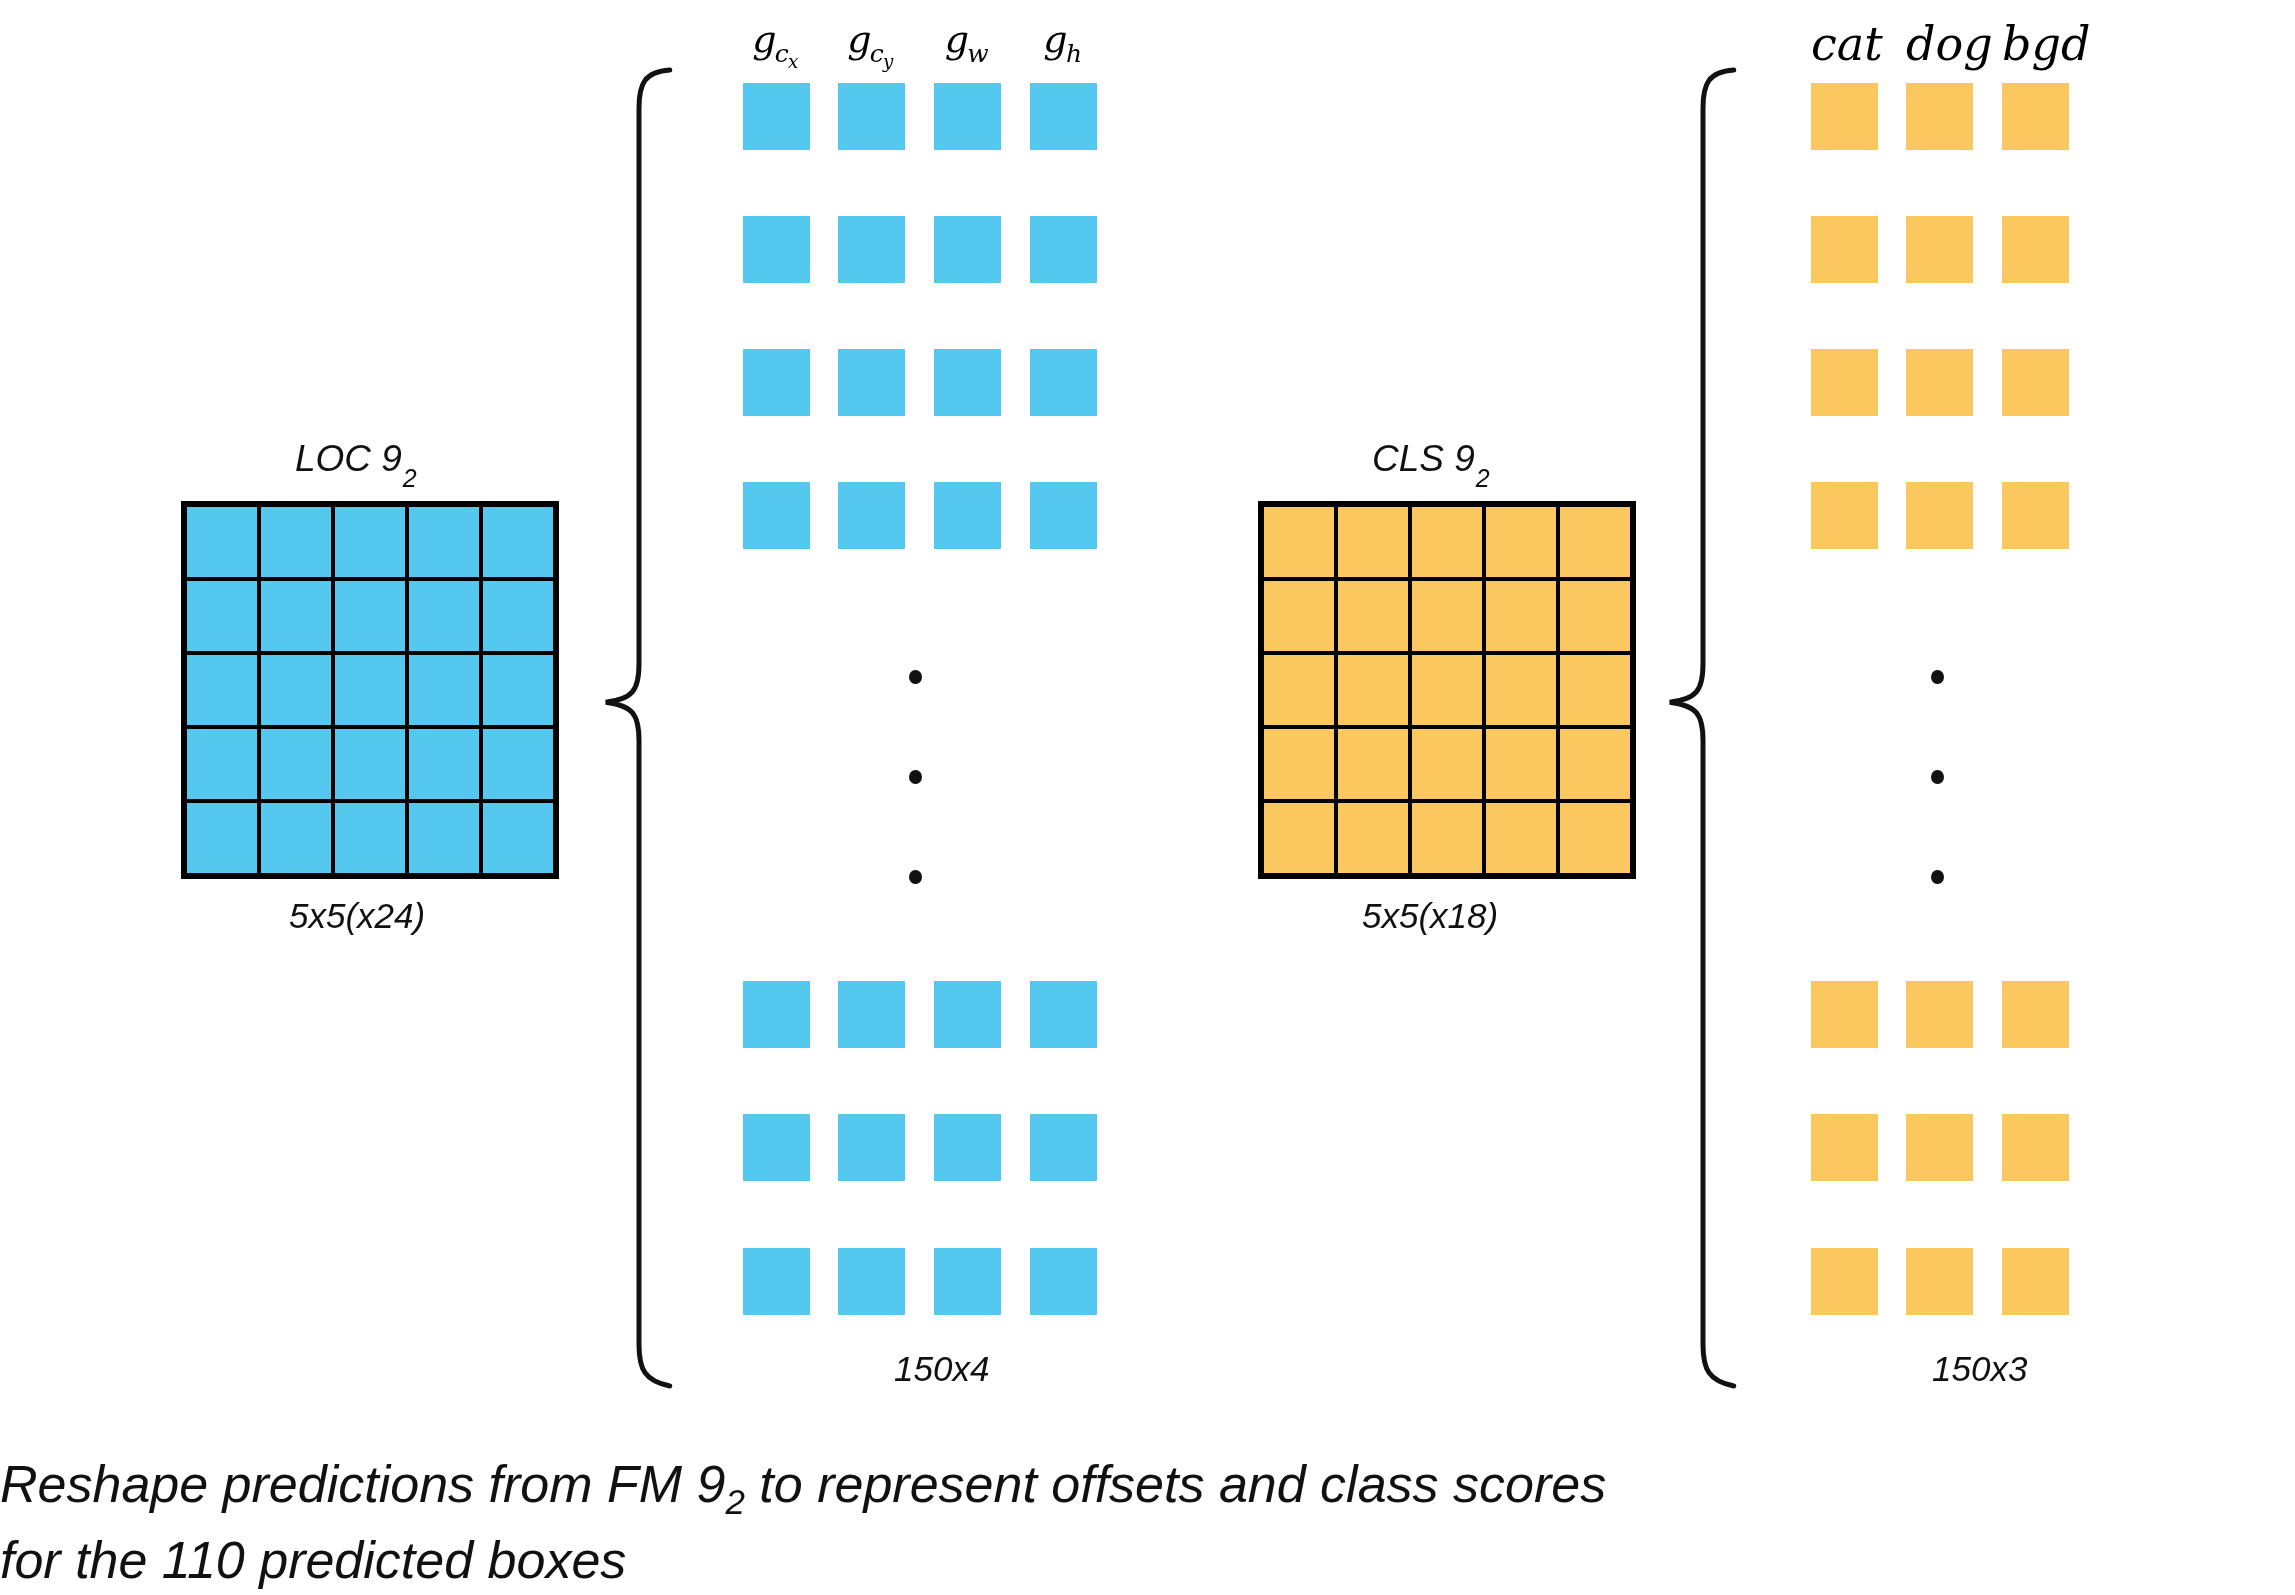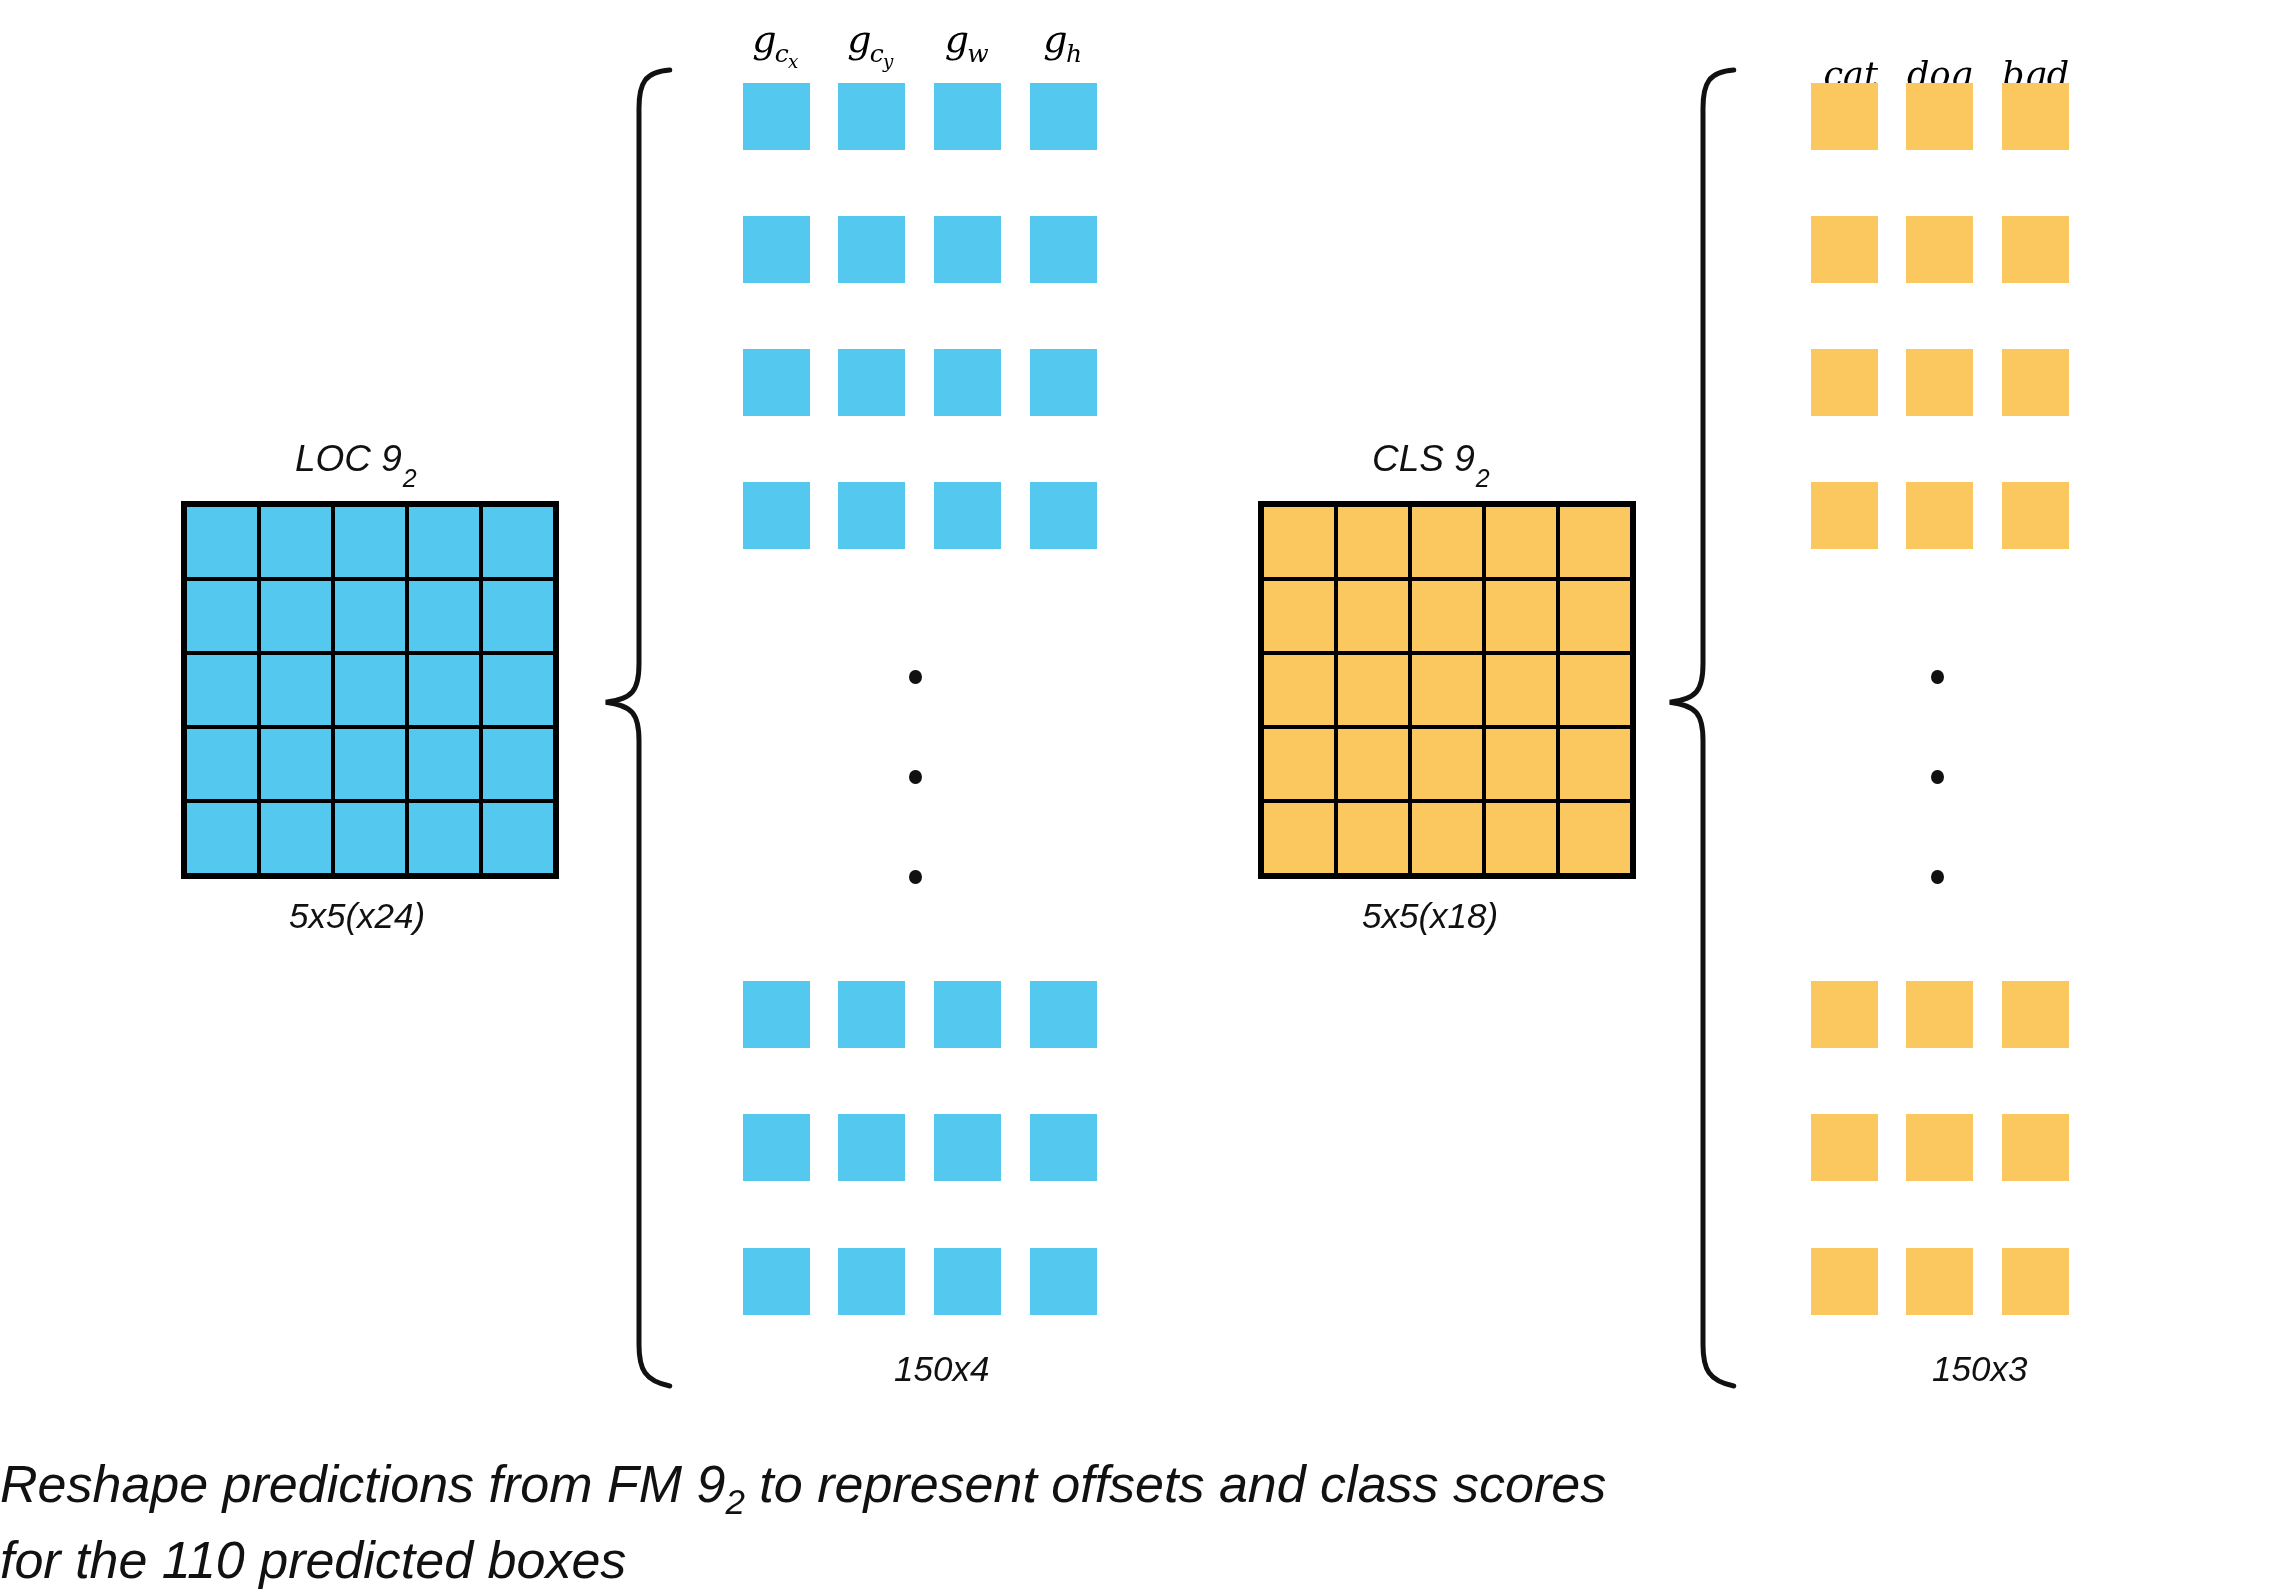--- a/index.html
+++ b/index.html
@@ -83,25 +83,24 @@
   .col-head .sub .sub2 {
     font-size: 18.3px;
     position: relative;
     top: 6.7px;
     left: -0.8px;
   }
   .word-head {
     position: absolute;
     font-family: "DejaVu Serif", serif;
     font-style: italic;
-    font-size: 35px;
+    font-size: 46px;
     color: #000000;
     white-space: nowrap;
-    text-align: right;
-    margin-top: 38px;
+    text-align: center;
   }
 
   
   .sq {
     position: absolute;
     width: 67px;
     height: 67px;
   }
   .sq.blue { background: #55C8F0; }
   .sq.yellow { background: #FBC85F; }

